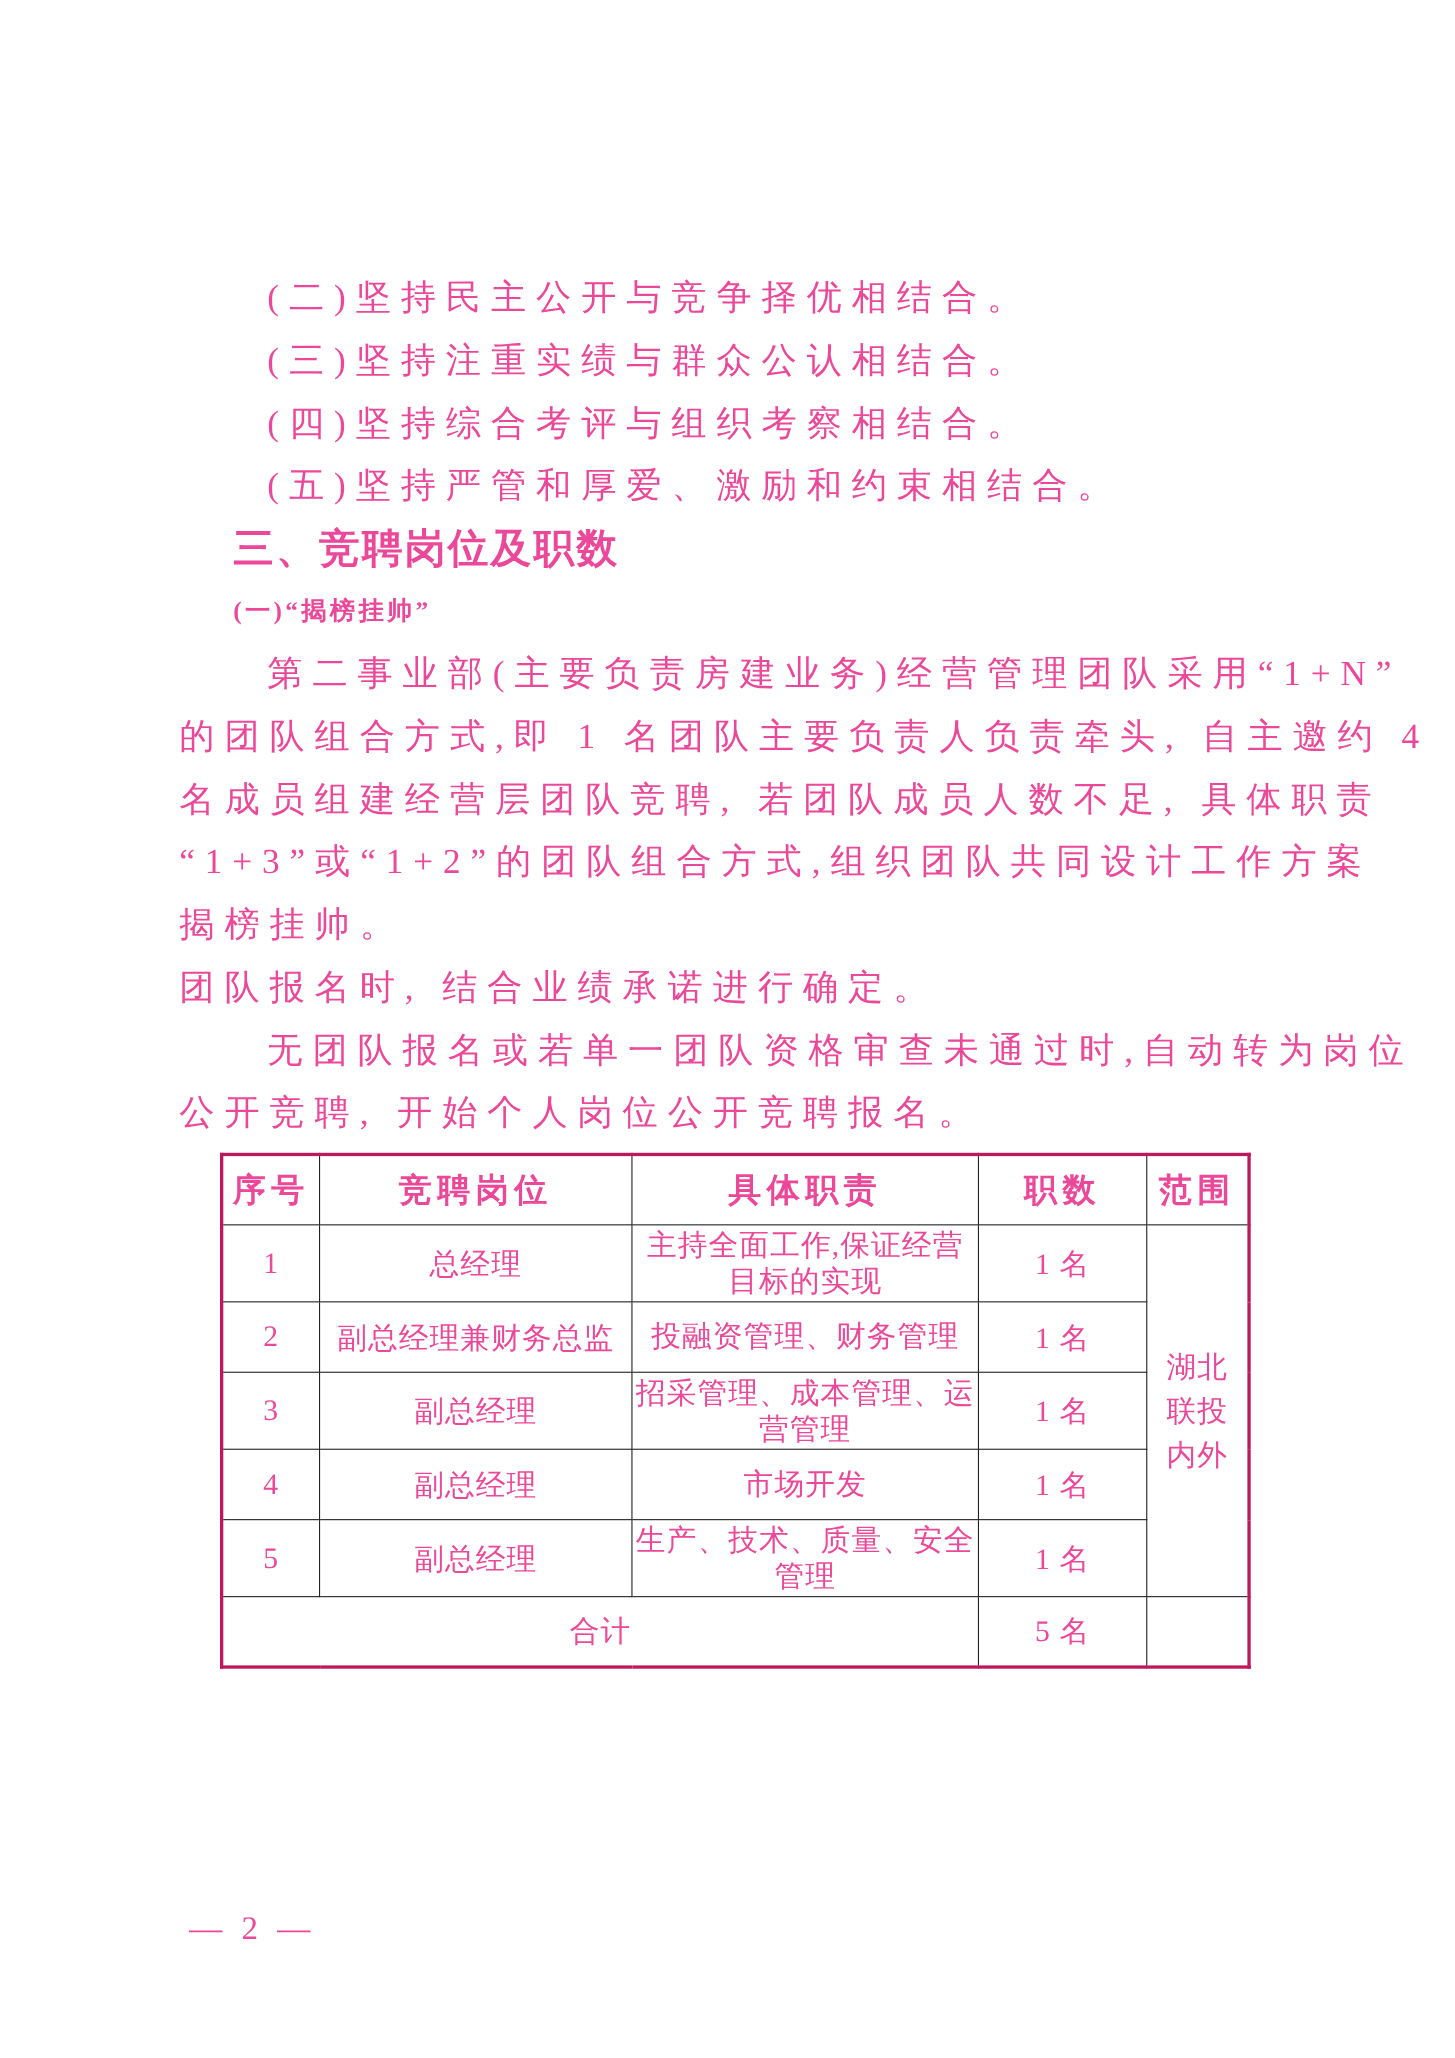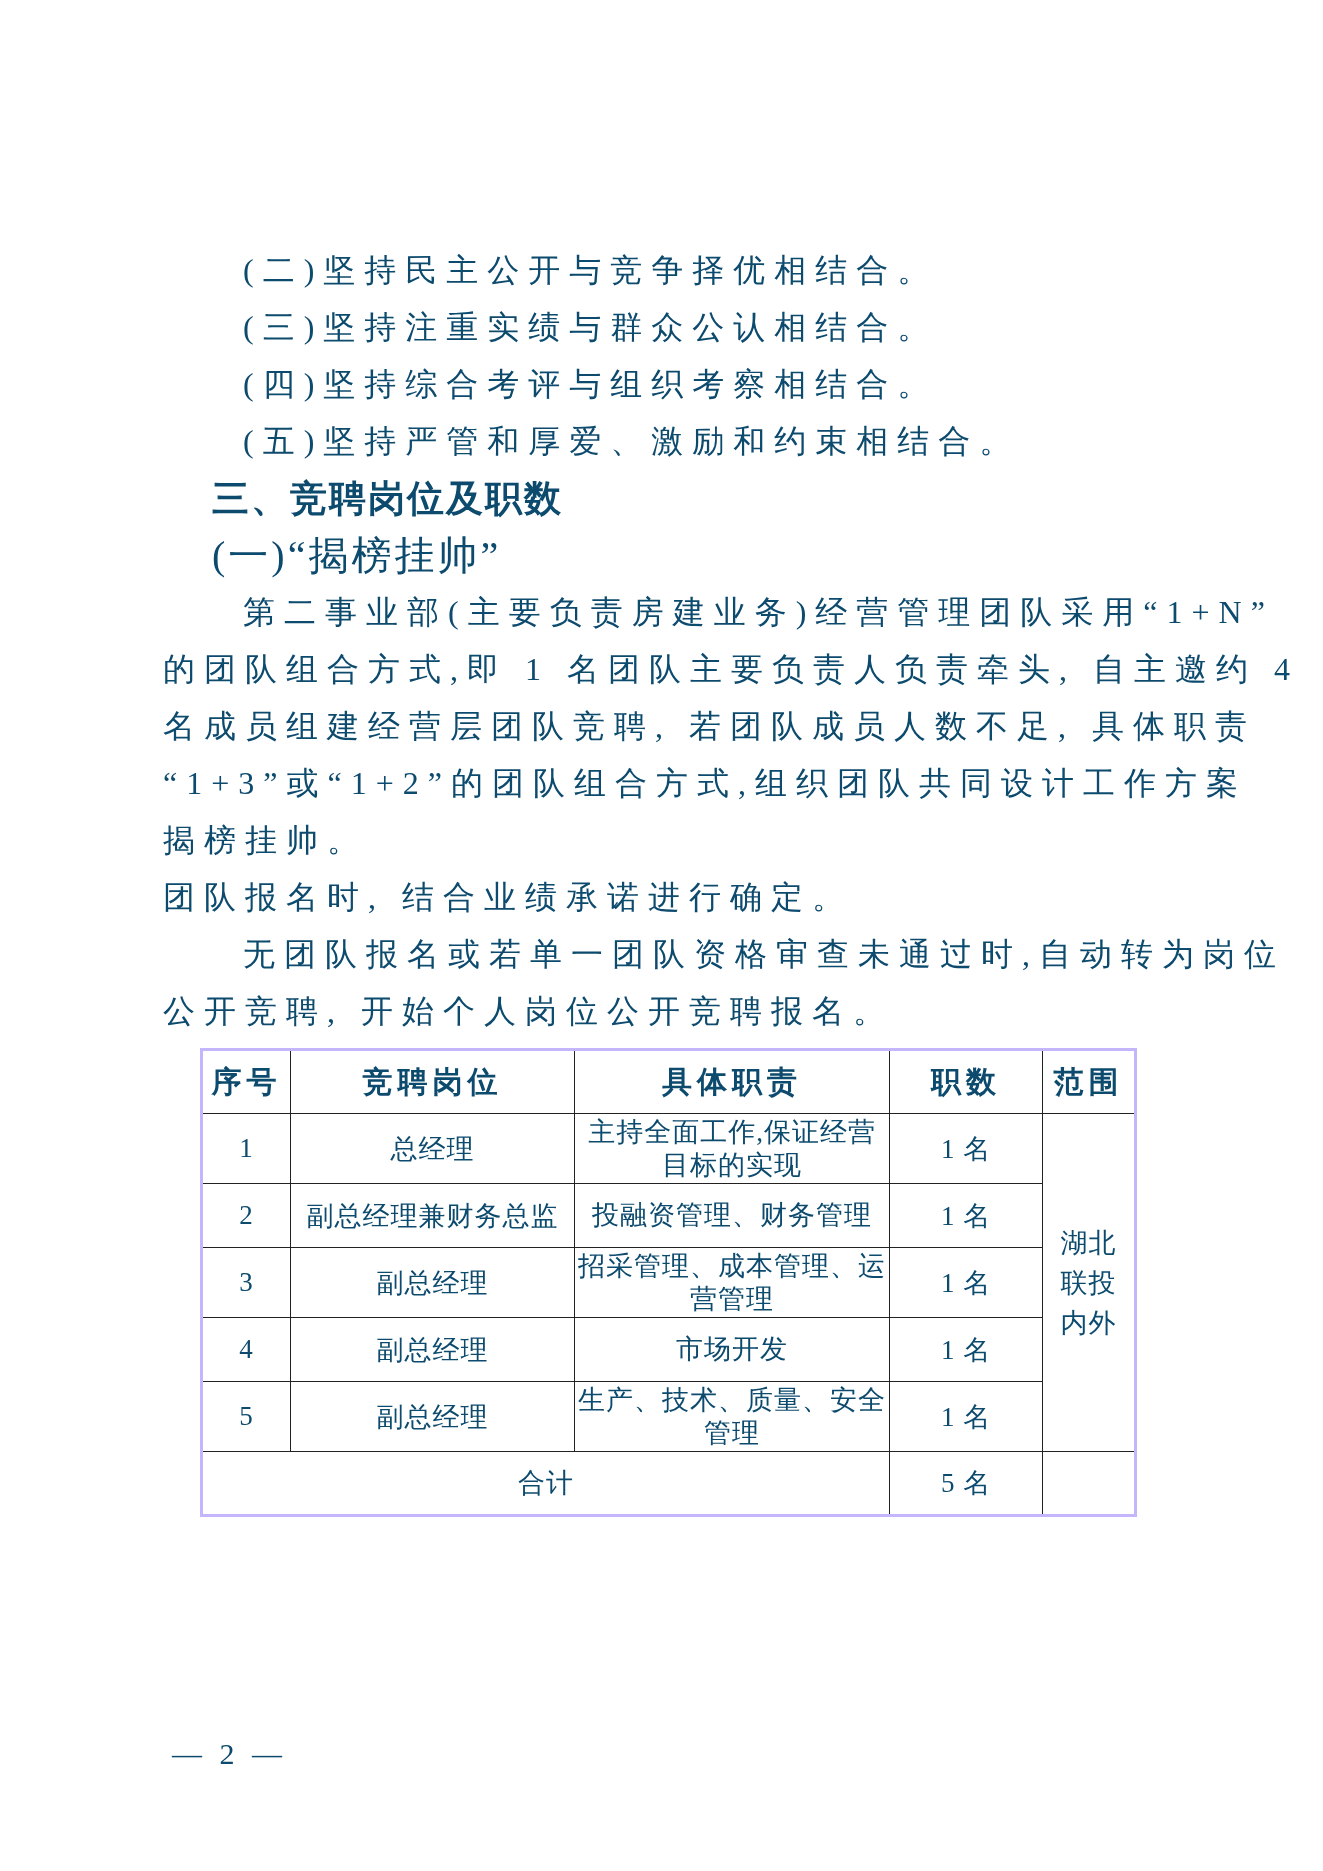--- a/index.html
+++ b/index.html
@@ -1,21 +1,21 @@
 <!DOCTYPE html>
 <html><head>
 <meta charset="utf-8">
 <style>
   html, body { margin: 0; padding: 0; background: #ffffff; }
   .page {
     position: relative;
     width: 1323px;
     height: 1871px;
     background: #ffffff;
-    color: #0c4a6e;
+    color: #ec4899;
     font-family: "Liberation Serif", serif;
     overflow: hidden;
   }
   .content {
     position: absolute;
     left: 163px;
     top: 242px;
     width: 1020px;
   }
   .line {
@@ -27,31 +27,31 @@
   }
   .indent { text-indent: 80px; }
   .heading {
     font-family: "Liberation Sans", sans-serif;
     font-weight: 700;
     font-size: 37px;
     letter-spacing: 2px;
     text-indent: 49px;
   }
   .subheading {
-    font-weight: 400;
-    font-size: 40px;
+    font-weight: 700;
+    font-size: 23px;
     letter-spacing: 3px;
     text-indent: 49px;
   }
   table.positions {
     border-collapse: collapse;
     table-layout: fixed;
     width: 936px;
     margin: 8px 0 0 37px;
-    border: 3px solid #c4b5fd;
+    border: 3px solid #be185d;
   }
   table.positions th, table.positions td {
     border: 1.5px solid #222222;
     text-align: center;
     vertical-align: middle;
     padding: 0;
     overflow: hidden;
   }
   table.positions th {
     font-size: 30px;

